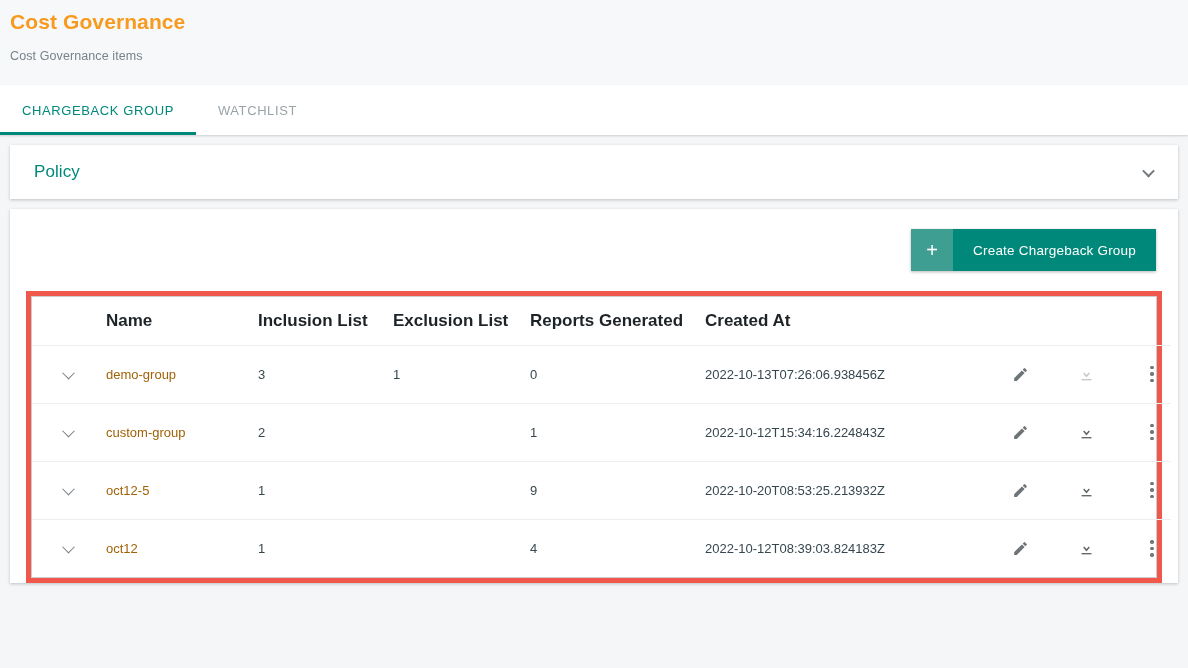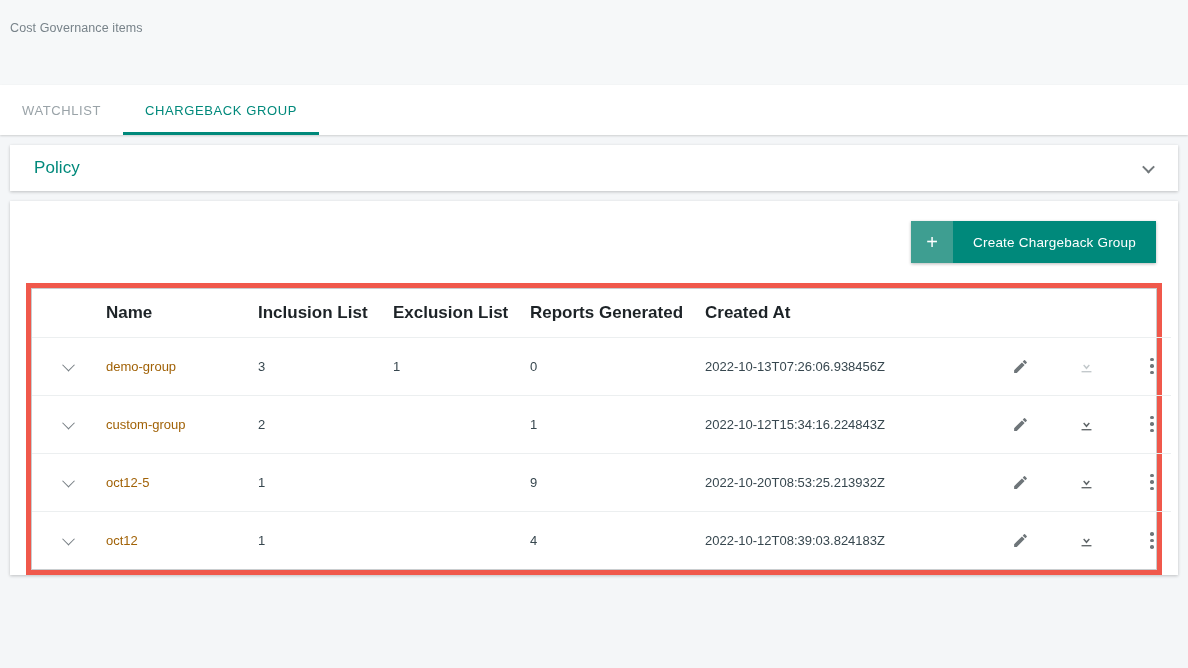--- a/index.html
+++ b/index.html
@@ -69,21 +69,21 @@
     background: #00897b;
   }
 
   
   .panel {
     background: #ffffff;
     margin: 10px 10px 0 10px;
     box-shadow: 0 1px 3px rgba(0,0,0,0.22);
   }
   .panel-policy {
-    height: 46px;
+    height: 54px;
     display: flex;
     align-items: center;
     justify-content: space-between;
     padding: 0 18px 0 24px;
     cursor: pointer;
   }
   .panel-heading {
     font-size: 17px;
     color: #00897b;
     letter-spacing: 0.1px;
@@ -230,29 +230,30 @@
   }
   .kebab i {
     width: 3.5px; height: 3.5px; border-radius: 50%;
     background: #6e7579; display: block;
   }
 </style>
 </head>
 <body>
 
 <div class="page-header">
+  <div class="page-title">Cost Governance</div>
   <div class="page-subtitle">Cost Governance items</div>
 </div>
 
 <div class="tab-bar">
+  <button class="tab active">
+    <span>CHARGEBACK GROUP</span>
+  </button>
   <button class="tab">
     <span>WATCHLIST</span>
-  </button>
-  <button class="tab active">
-    <span>CHARGEBACK GROUP</span>
   </button>
 </div>
 
 <div class="panel panel-policy">
   <div class="panel-heading">Policy</div>
   <div class="chevron-wrap">
     <span class="chev"></span>
   </div>
 </div>
 

